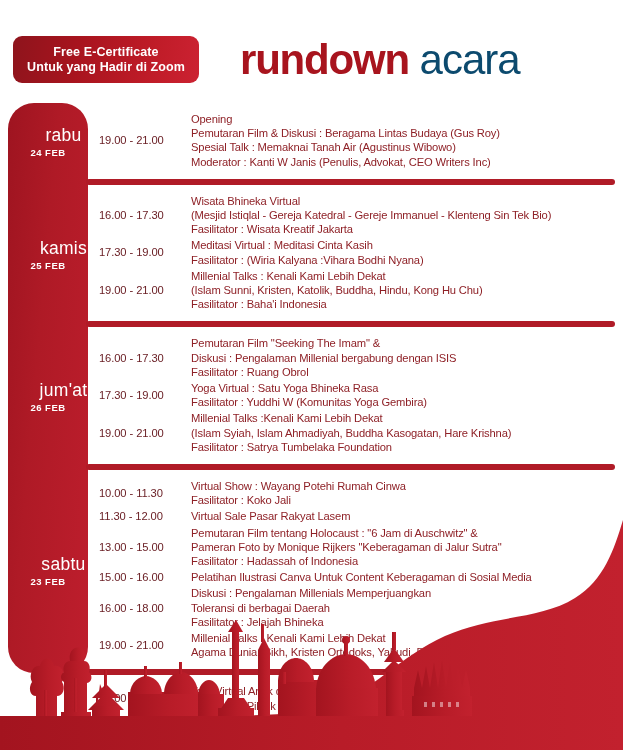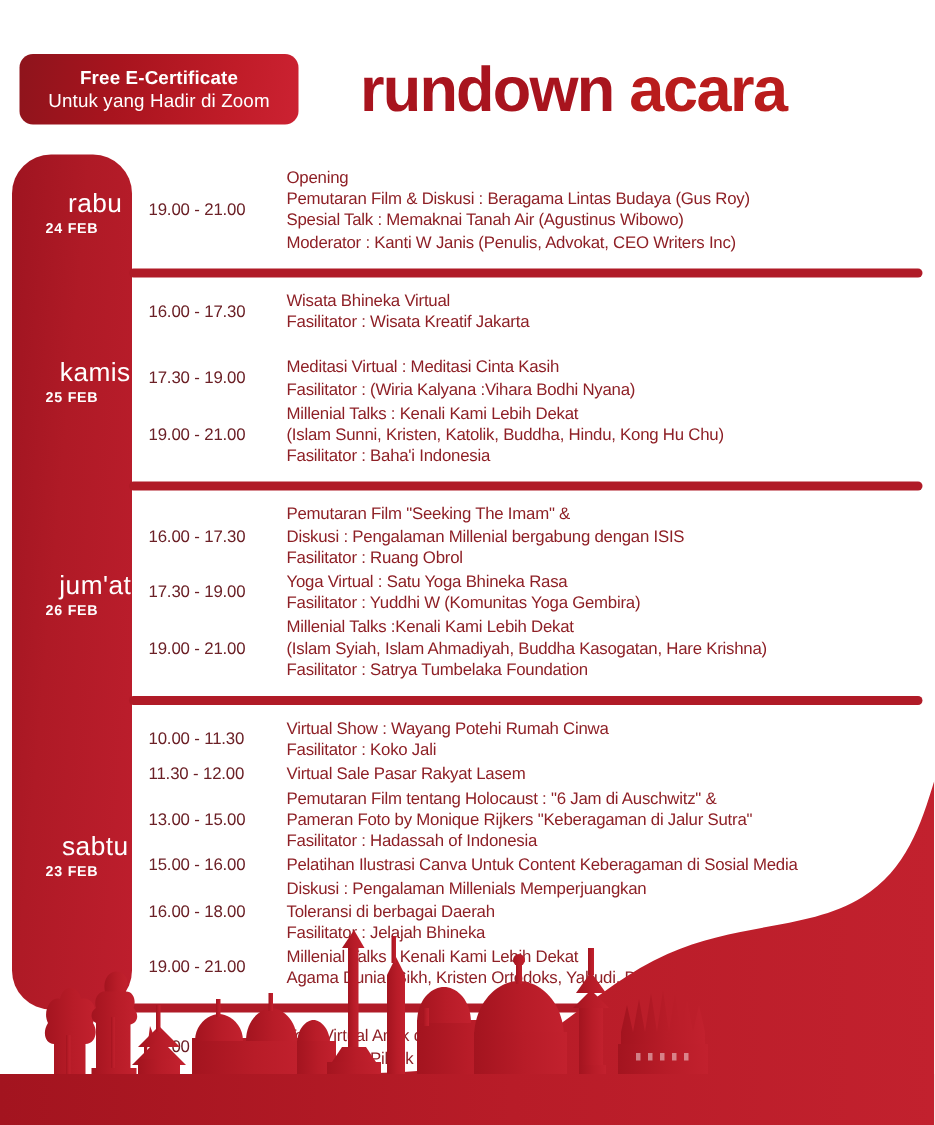--- a/index.html
+++ b/index.html
@@ -24,29 +24,29 @@
     position: absolute; left: 13px; top: 36px;
     width: 186px; height: 47px;
     border-radius: 9px;
     background: linear-gradient(100deg, #8E141C 0%, #A8141E 35%, #C01C28 75%, #CC2232 100%);
     display: flex; flex-direction: column;
     align-items: center; justify-content: center;
     color: #ffffff;
     line-height: 1.2;
   }
   #cert-badge .l1 { font-size: 12.5px; font-weight: bold; letter-spacing: .1px; }
-  #cert-badge .l2 { font-size: 12.5px; font-weight: normal; letter-spacing: .1px; text-align: right; }
+  #cert-badge .l2 { font-size: 12.5px; font-weight: bold; letter-spacing: .1px; text-align: right; }
 
   #title {
     position: absolute; left: 226px; top: 34px;
     font-size: 42px; line-height: 52px;
     white-space: nowrap;
   }
   #title .w1 { color: #A8141E; font-weight: bold; letter-spacing: -1.2px; margin-left: 14px; }
-  #title .w2 { color: #b91c1c; font-weight: bold; letter-spacing: -1.0px; }
+  #title .w2 { color: #0c4a6e; font-weight: normal; letter-spacing: -1.0px; }
 
   
   #day-rail {
     position: absolute; left: 8px; top: 103px;
     width: 80px; height: 570px;
     background: linear-gradient(95deg, #9E1420 0%, #AF1A26 40%, #BE1E2D 100%);
     border-radius: 26px;
   }
   .day-cell {
     position: absolute; left: 0; width: 80px;
@@ -139,20 +139,21 @@
           <div>Pemutaran Film &amp; Diskusi : Beragama Lintas Budaya (Gus Roy)</div>
           <div>Spesial Talk : Memaknai Tanah Air (Agustinus Wibowo)</div>
           <div>Moderator : Kanti W Janis (Penulis, Advokat, CEO Writers Inc)</div>
         </div>
       </div>
       <div class="divider" style="top: 178.8px; width: 529px;"></div>
       <div class="sched-row" style="left: 99px; top: 193.8px;">
         <div class="time">16.00 - 17.30</div>
         <div class="desc">
           <div>Wisata Bhineka Virtual</div>
+          <div>(Mesjid Istiqlal - Gereja Katedral - Gereje Immanuel - Klenteng Sin Tek Bio)</div>
           <div>Fasilitator : Wisata Kreatif Jakarta</div>
         </div>
       </div>
       <div class="sched-row" style="left: 99px; top: 238.4px;">
         <div class="time">17.30 - 19.00</div>
         <div class="desc">
           <div>Meditasi Virtual : Meditasi Cinta Kasih</div>
           <div>Fasilitator : (Wiria Kalyana :Vihara Bodhi Nyana)</div>
         </div>
       </div>

